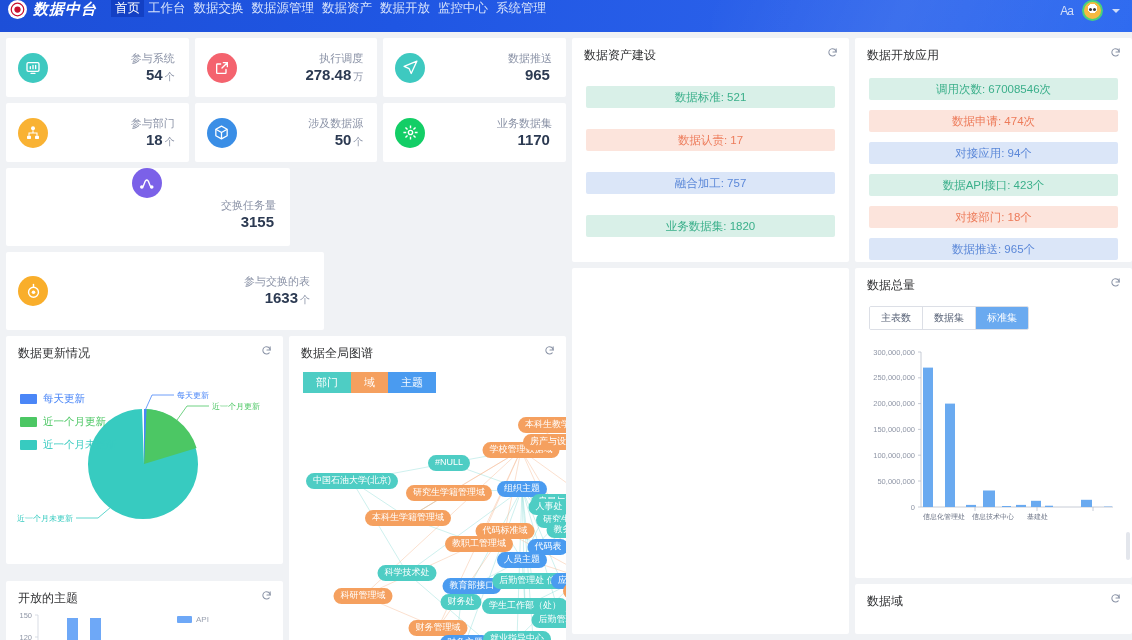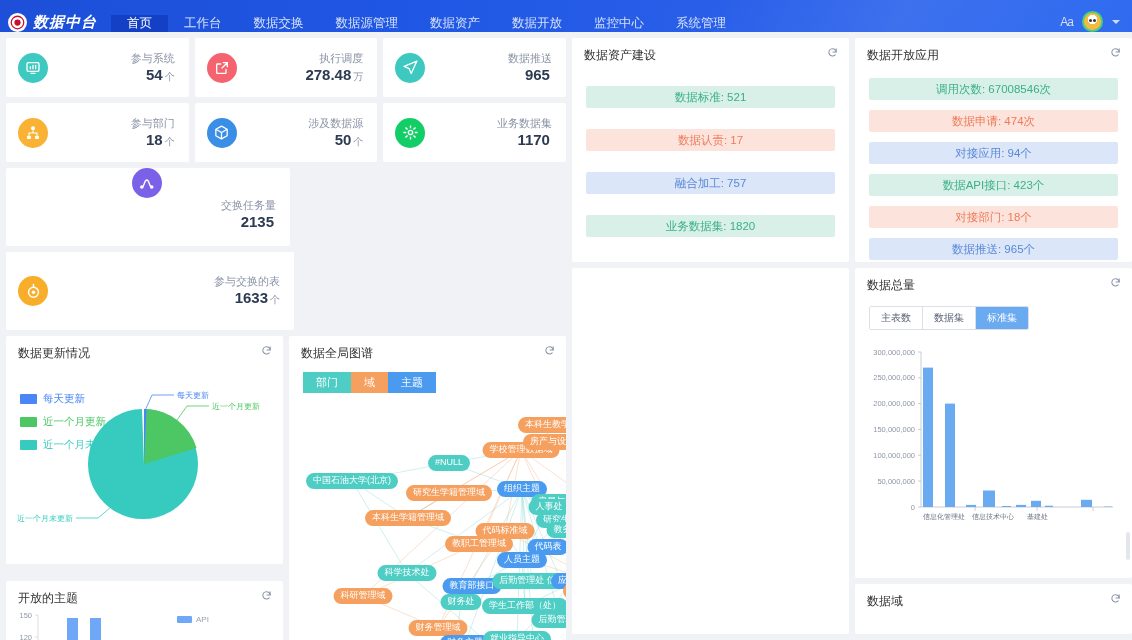--- a/index.html
+++ b/index.html
@@ -6,42 +6,42 @@
   html, body {
     width: 1132px; height: 640px; overflow: hidden;
     background: #f0f2f5;
     font-family: "Liberation Sans", "DejaVu Sans", sans-serif;
     font-size: 12px; color: #333;
   }
   
   .topnav {
     height: 32px; width: 100%;
     background: linear-gradient(100deg,#1d4fd8 0%,#1f56e3 35%,#2b61ea 70%,#2f6bf0 100%);
-    display: flex; align-items: flex-end; position: relative; overflow: hidden;
+    display: flex; align-items: flex-start; position: relative; overflow: hidden;
   }
   .topnav:after{
     content:""; position:absolute; right:0; top:0; width:420px; height:100%;
     background:linear-gradient(115deg,rgba(255,255,255,0) 0%,rgba(255,255,255,.08) 45%,rgba(255,255,255,0) 100%);
     pointer-events:none;
   }
   .brand { display:flex; align-items:center; gap:6px; padding:0 14px 0 8px; }
   .brand-logo {
     width:19px;height:19px;border-radius:50%;
     background:#fff; display:flex;align-items:center;justify-content:center;
     flex:0 0 auto;
   }
   .brand-logo svg{display:block}
   .brand-text {
     color:#fff; font-weight:bold; font-style:italic; font-size:15px;
     letter-spacing:1px; white-space:nowrap;
   }
   .nav-items { display:flex; align-items:stretch; }
   .nav-item {
     display:flex;align-items:center;justify-content:center;
-    padding:0 16px; color:#d6e2fb; font-size:12.5px; white-space:nowrap; cursor:pointer;
+    padding:0 4px; color:#d6e2fb; font-size:12.5px; white-space:nowrap; cursor:pointer;
   }
   .nav-item.active { background:#1340c4; color:#fff; }
   .nav-right { margin-left:auto; display:flex; align-items:center; gap:9px; padding-right:12px; }
   .nav-right .aa { color:#cfdcf8; font-size:12px; letter-spacing:-1px; }
   .avatar {
     width:21px;height:21px;border-radius:50%;
     background:radial-gradient(circle at 50% 38%, #fff 0 34%, #f6b940 35% 100%);
     border:2px solid #46d07a; position:relative; overflow:hidden;
   }
   .avatar:before{content:"";position:absolute;left:5px;top:6px;width:3px;height:3px;border-radius:50%;background:#333;}
@@ -65,21 +65,21 @@
   .refresh-ico svg{display:block}
 
   
   .stats { display:flex; flex-wrap:wrap; gap:6px; }
   .stat {
     background:#fff; border-radius:2px; height:59px;
     display:flex; align-items:center; padding:0 14px 0 12px;
   }
   .stat.w3 { width:182.66px;justify-content:flex-end; }
   .stat.w2-a { width:284px; height:78px;flex-direction:column; }
-  .stat.w2-b { width:288px; height:78px; }
+  .stat.w2-b { width:318px; height:78px; }
   .stat-ico {
     width:30px;height:30px;border-radius:50%;
     display:flex;align-items:center;justify-content:center;flex:0 0 auto;
   }
   .stat-ico svg{display:block}
   .stat-txt { margin-left:auto; text-align:right; line-height:1.25; }
   .stat-label { font-size:11px; color:#8a92a6; }
   .stat-val { font-size:15px; font-weight:bold; color:#2c3a52; }
   .stat-val .unit { font-size:10px; font-weight:normal; color:#8a92a6; margin-left:2px;}
 
@@ -244,21 +244,21 @@
       <div class="stat w2-a">
         <span class="stat-ico" style="background:#7b61e8">
           <svg width="17" height="17" viewBox="0 0 24 24" fill="none" stroke="#fff" stroke-width="1.9">
               <path d="M4 17c4 0 3-10 7-10s3 10 7 10" stroke-linecap="round"></path>
               <circle cx="4" cy="17" r="1.6" fill="#fff"></circle>
               <circle cx="18" cy="17" r="1.6" fill="#fff"></circle>
             </svg>
         </span>
         <span class="stat-txt">
           <span class="stat-label">交换任务量</span><br>
-          <span class="stat-val"><span>2135</span><span class="unit"></span></span>
+          <span class="stat-val"><span>3155</span><span class="unit"></span></span>
         </span>
       </div>
 
       <div class="stat w2-b">
         <span class="stat-ico" style="background:#f9ae2b">
           <svg width="17" height="17" viewBox="0 0 24 24" fill="none" stroke="#fff" stroke-width="2">
               <circle cx="12" cy="13" r="7"></circle>
               <circle cx="12" cy="13" r="2.5" fill="#fff" stroke="none"></circle>
               <path d="M12 6V2" stroke-linecap="round"></path>
             </svg>

